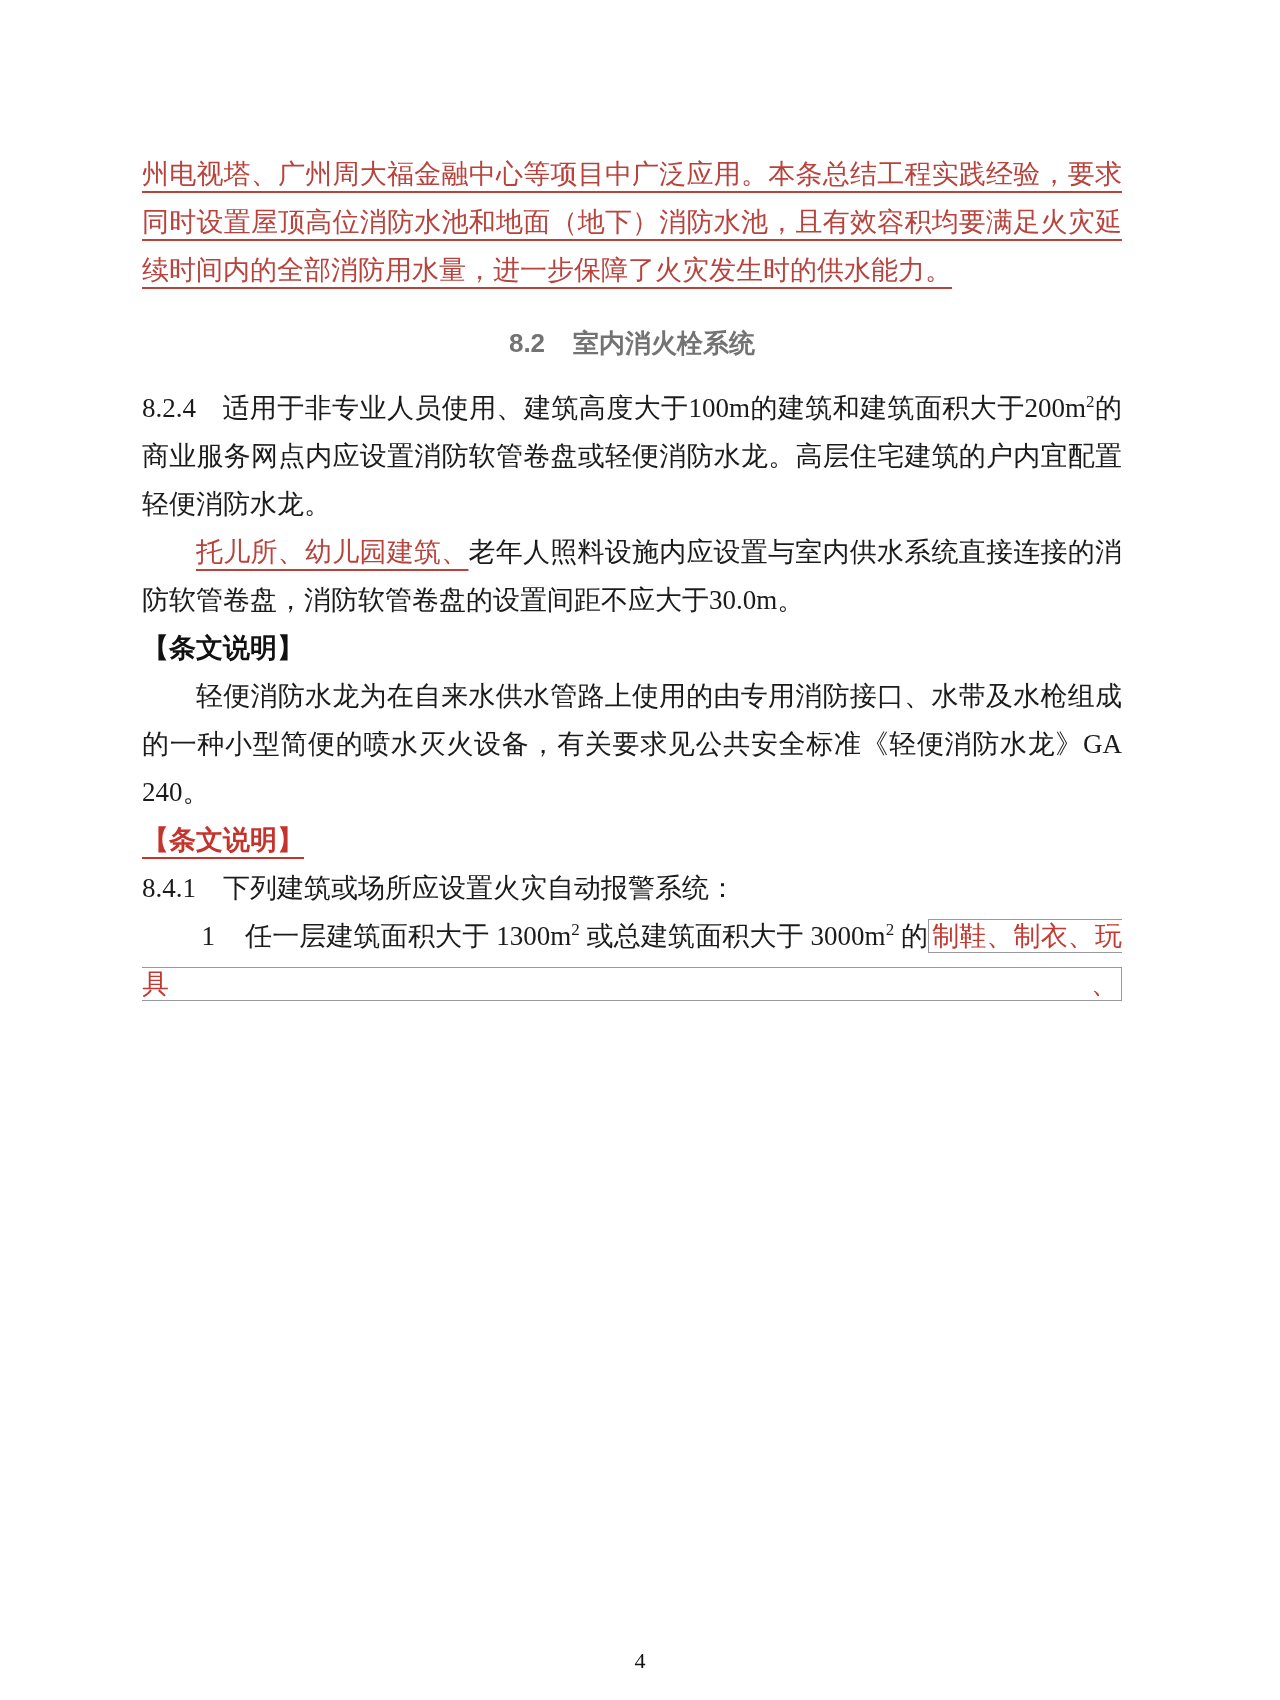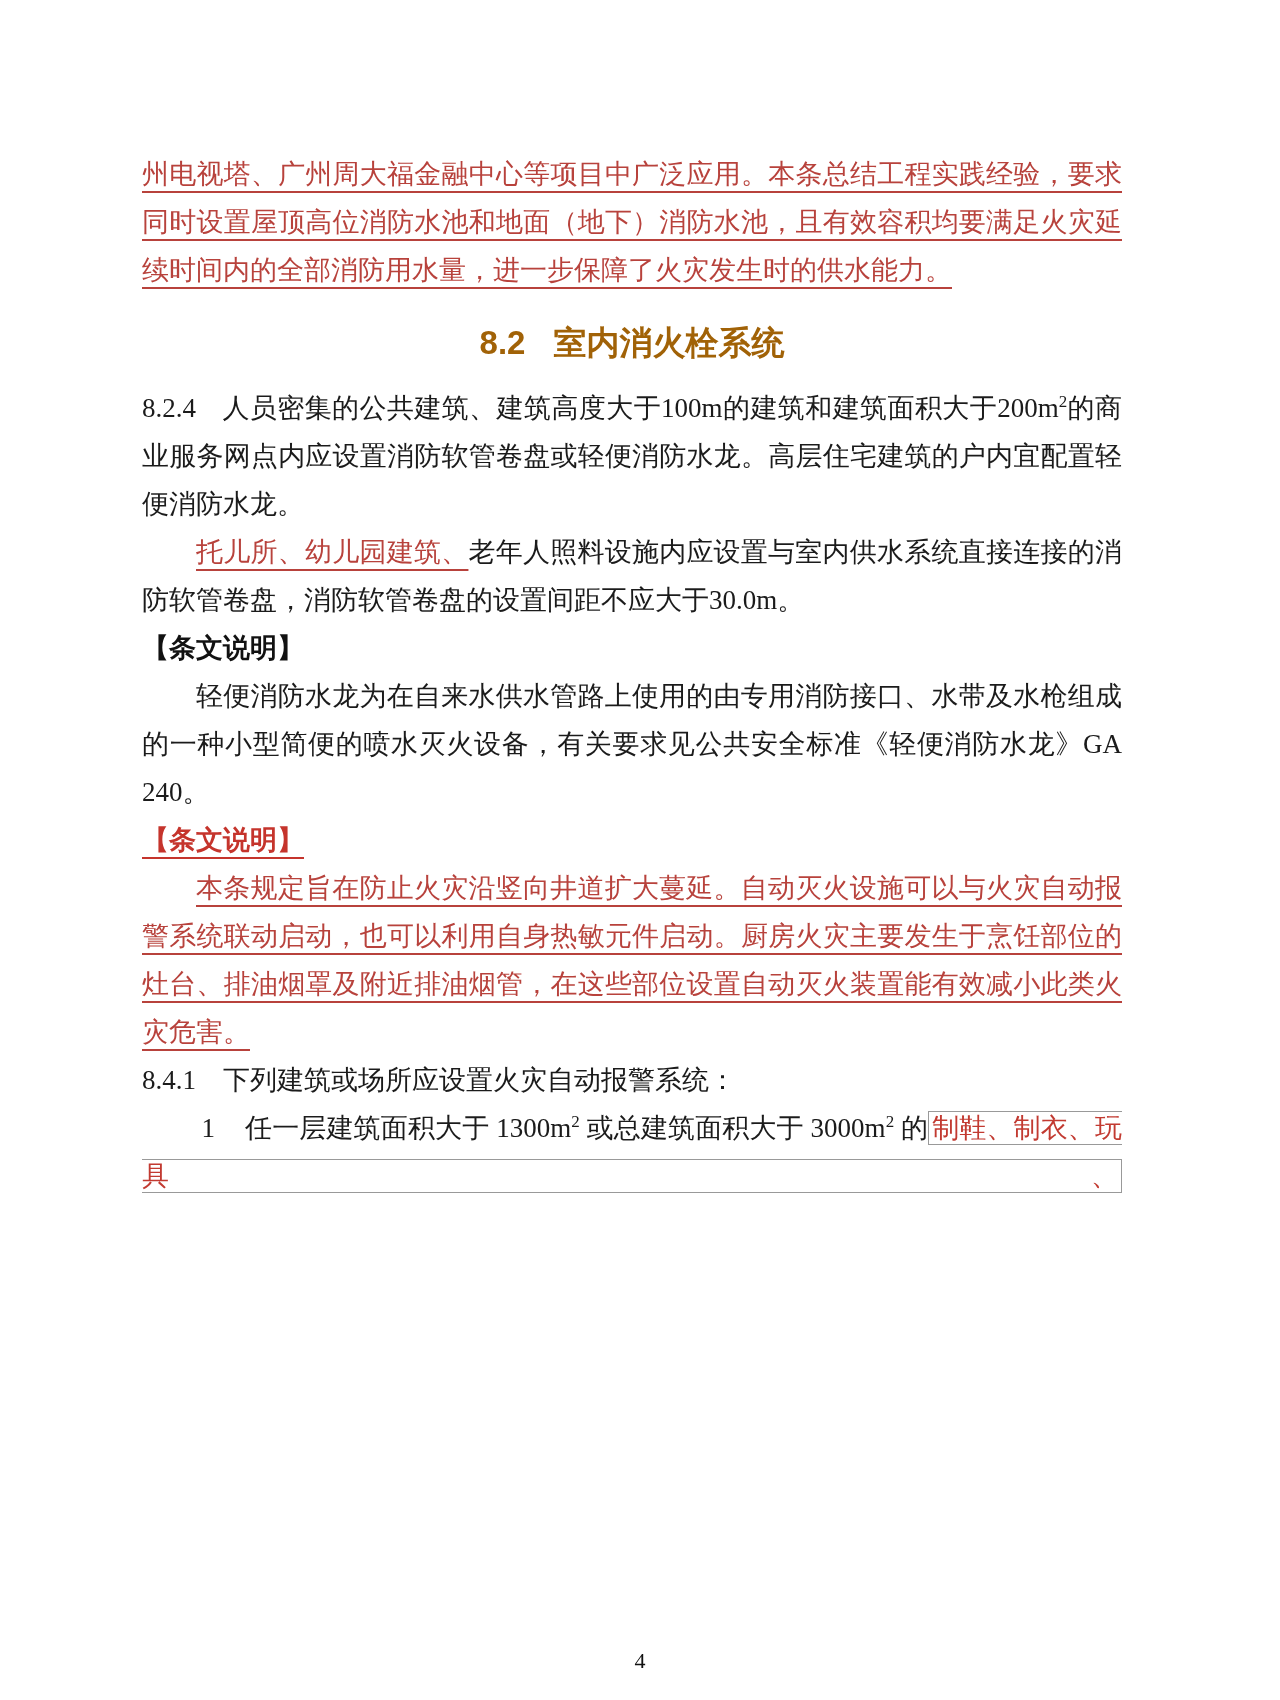--- a/index.html
+++ b/index.html
@@ -22,21 +22,21 @@
     text-decoration:underline;
     text-decoration-color:#b8423c;
     text-decoration-thickness:1.5px;
     text-underline-offset:8px;
   }
   .cnum{margin-right:26px;}
   .inum{margin-right:30px;}
   .sup{font-size:17px;vertical-align:super;line-height:0;}
   .sec{
     font-family:"Liberation Sans","DejaVu Sans",sans-serif;
-    font-weight:bold;font-size:33px;color:#a16207;
+    font-weight:bold;font-size:26px;color:#737373;
     text-align:center;line-height:50px;
   }
   .sec-82{margin:24px 0 16px 0;}
   .sec-84{margin:8px 0 10px 0;}
   .sec .sec-num{margin-right:28px;}
   .label-black{
     font-family:"Liberation Sans","DejaVu Sans",sans-serif;
     font-weight:bold;color:#111;
   }
   .label-red{
@@ -63,33 +63,32 @@
 <body>
 
 <div class="page">
   <div class="content">
 
     <p class="red-u just">州电视塔、广州周大福金融中心等项目中广泛应用。本条总结工程实践经验，要求同时设置屋顶高位消防水池和地面（地下）消防水池，且有效容积均要满足火灾延续时间内的全部消防用水量，进一步保障了火灾发生时的供水能力。</p>
 
 
     <h2 class="sec sec-82"><span class="sec-num">8.2</span><span>室内消火栓系统</span></h2>
 
-    <p class="just"><span class="cnum">8.2.4</span><span>人员密集的公共建筑、建筑高度大于100m的建筑和建筑面积大于200m</span><sup class="sup">2</sup><span>的商业服务网点内应设置消防软管卷盘或轻便消防水龙。高层住宅建筑的户内宜配置轻便消防水龙。</span></p>
+    <p class="just"><span class="cnum">8.2.4</span><span>适用于非专业人员使用、建筑高度大于100m的建筑和建筑面积大于200m</span><sup class="sup">2</sup><span>的商业服务网点内应设置消防软管卷盘或轻便消防水龙。高层住宅建筑的户内宜配置轻便消防水龙。</span></p>
 
     <p class="just indent"><span class="red-u">托儿所、幼儿园建筑、</span><span>老年人照料设施内应设置与室内供水系统直接连接的消防软管卷盘，消防软管卷盘的设置间距不应大于30.0m。</span></p>
 
     <p class="label-black">【条文说明】</p>
 
 
     <p class="just indent">轻便消防水龙为在自来水供水管路上使用的由专用消防接口、水带及水枪组成的一种小型简便的喷水灭火设备，有关要求见公共安全标准《轻便消防水龙》GA 240。</p>
 
 
     <p class="label-red">【条文说明】</p>
 
-    <p class="red-u just indent">本条规定旨在防止火灾沿竖向井道扩大蔓延。自动灭火设施可以与火灾自动报警系统联动启动，也可以利用自身热敏元件启动。厨房火灾主要发生于烹饪部位的灶台、排油烟罩及附近排油烟管，在这些部位设置自动灭火装置能有效减小此类火灾危害。</p>
 
 
     <p class="just">8.4.1　下列建筑或场所应设置火灾自动报警系统：</p>
 
     <div class="item">
       <div class="doc-line jlast line-indent"><span class="inum">1</span><span>任一层建筑面积大于 1300m</span><sup class="sup">2</sup><span> 或总建筑面积大于 3000m</span><sup class="sup">2</sup><span> 的</span><span class="boxed red">制鞋、制衣、玩具、</span></div>
 
     </div>
 
   </div>

